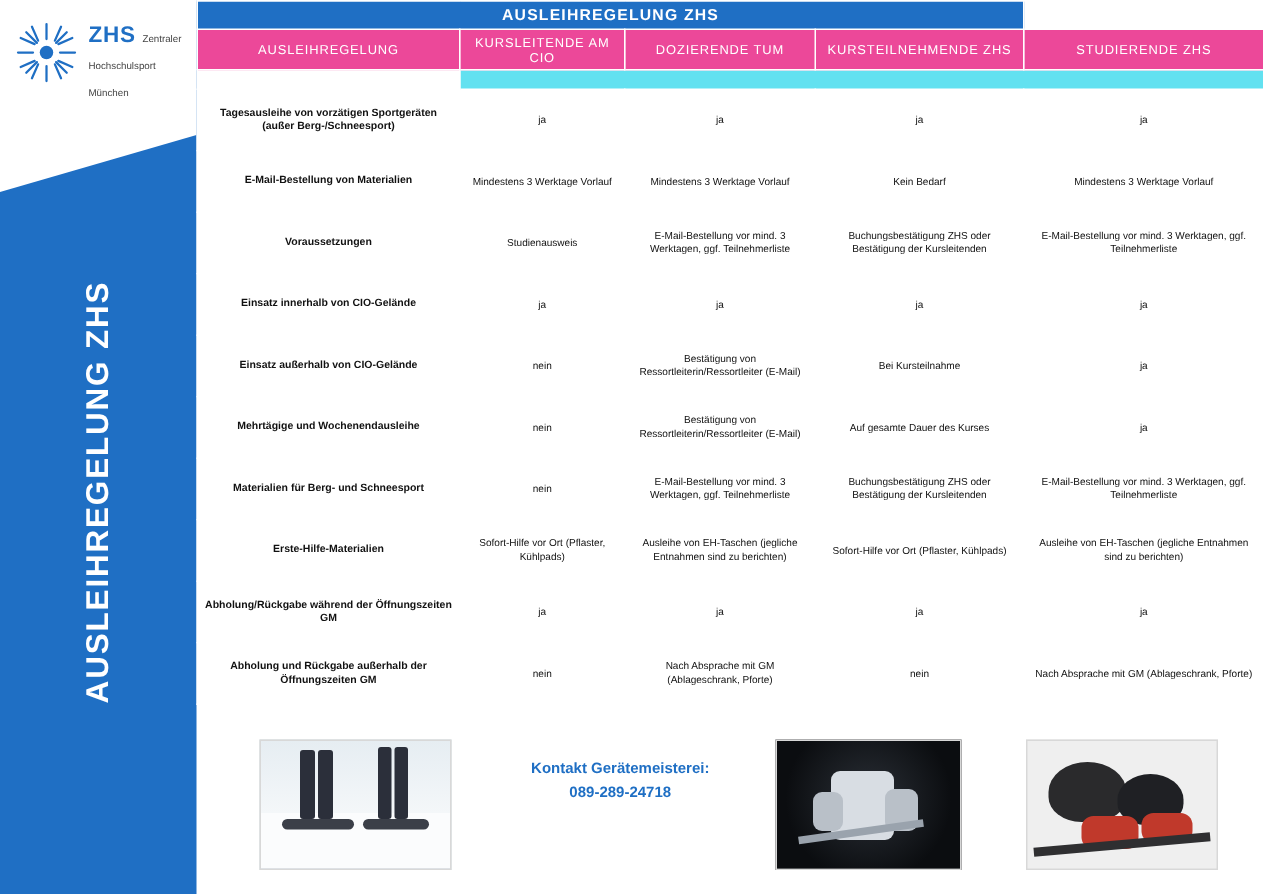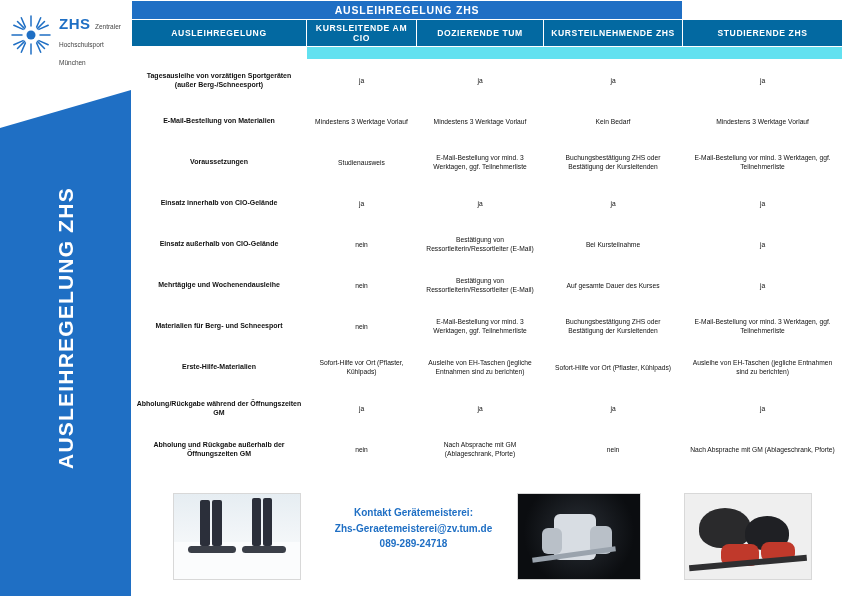--- a/index.html
+++ b/index.html
@@ -120,24 +120,24 @@
     font-weight: bold;
     letter-spacing: .8px;
     height: 19px;
     padding: 2px 4px;
   }
   .title-row td.blank {
     background: #ffffff;
     border: none;
   }
   .head-row td {
-    background: #0369a1;
+    background: #ec4899;
     color: #ffffff;
     font-size: 8.6px;
-    font-weight: bold;
+    font-weight: normal;
     letter-spacing: .6px;
     text-align: left;
     height: 26px;
     padding-left: 6px;
   }
   .spacer-row td {
     background: #62E1F0;
     height: 13px;
     border-color: #ffffff;
   }
@@ -357,21 +357,20 @@
       <div class="sb-leg" style="left:26px;top:6px;width:10px;height:46px;"></div>
       <div class="sb-leg" style="left:38px;top:6px;width:10px;height:46px;"></div>
       <div class="sb-board" style="left:14px;top:52px;width:48px;height:7px;"></div>
       <div class="sb-leg" style="left:78px;top:4px;width:9px;height:48px;"></div>
       <div class="sb-leg" style="left:89px;top:4px;width:9px;height:48px;"></div>
       <div class="sb-board" style="left:68px;top:52px;width:44px;height:7px;"></div>
     </div>
 
     <div id="contact">
       <div>Kontakt Gerätemeisterei:</div>
-      <div>Zhs-Geraetemeisterei@zv.tum.de</div>
       <div>089-289-24718</div>
     </div>
 
     <div class="photo" id="photo-hockey">
       <div style="position:absolute;left:0;top:0;right:0;bottom:0;background:radial-gradient(circle at 50% 45%, #2a2f36 0%, #0b0d10 72%);"></div>
       <div class="hk-glove" style="left:36px;top:20px;width:42px;height:46px;"></div>
       <div class="hk-glove" style="left:24px;top:34px;width:20px;height:26px;background:#b9c0c8;"></div>
       <div class="hk-glove" style="left:72px;top:32px;width:22px;height:28px;background:#b9c0c8;"></div>
       <div class="hk-stick" style="left:14px;top:58px;width:84px;height:5px;transform:rotate(-8deg);"></div>
     </div>

